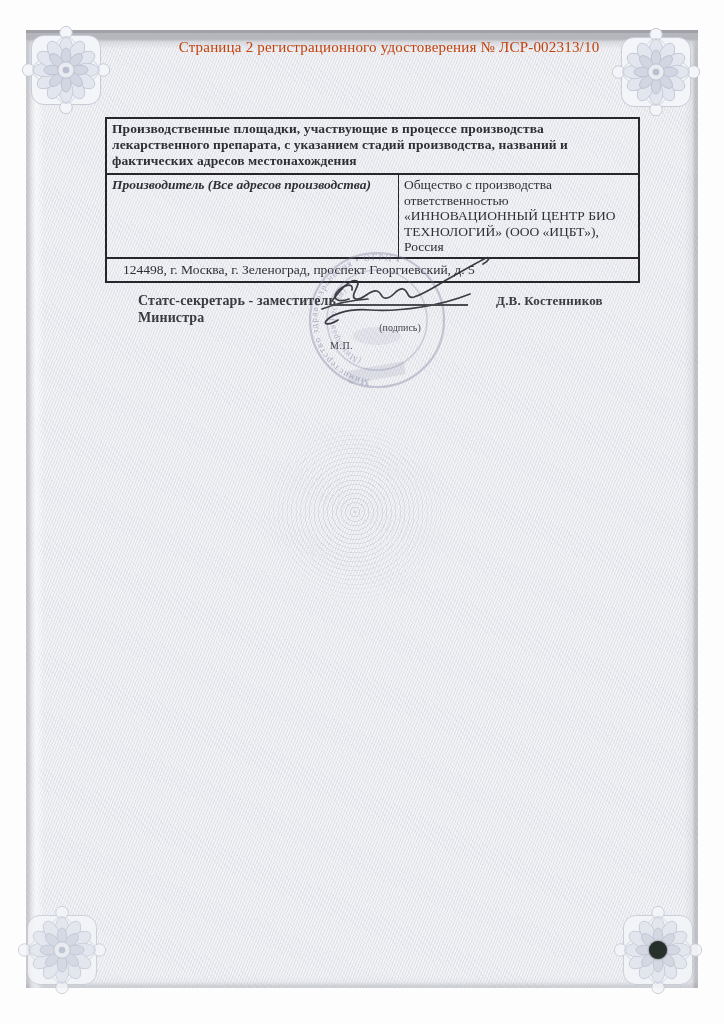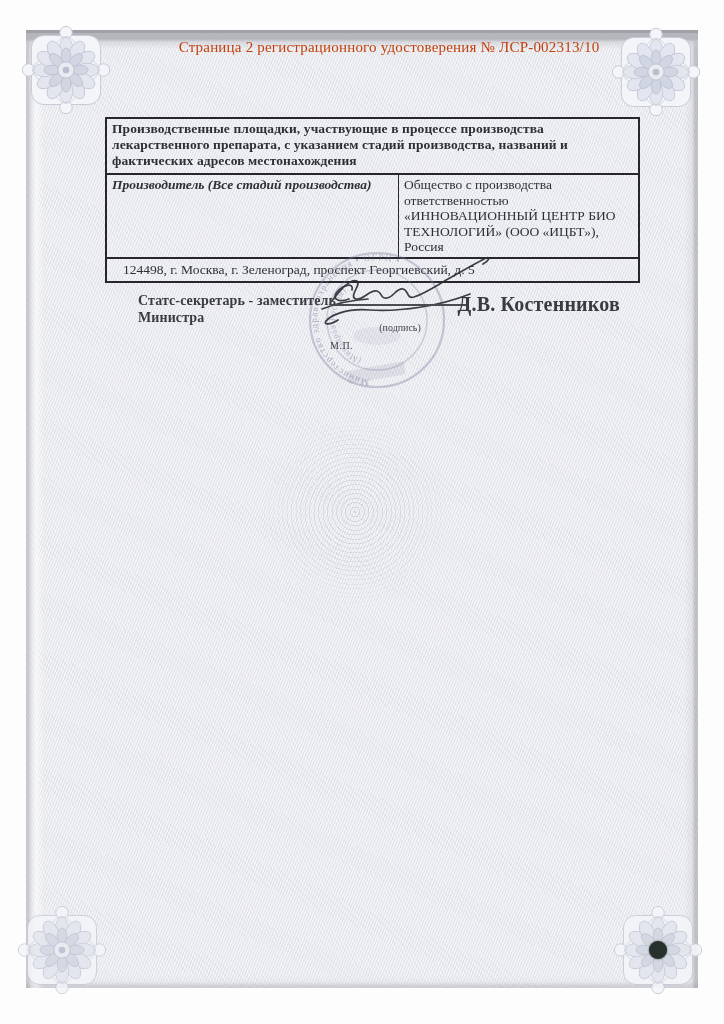--- a/index.html
+++ b/index.html
@@ -60,22 +60,22 @@
     font-weight:bold;font-style:italic;padding:2px 5px;line-height:16px;
   }
   .doc-table .cell-company{flex:1;padding:2px 5px;line-height:15.5px;}
   .doc-table .row3{padding:2px 16px;line-height:17px;min-height:18px;}
   
   .sig-title{
     position:absolute;left:105px;top:292px;width:212px;
     font-weight:bold;font-size:14px;line-height:17px;color:#3a3b41;letter-spacing:.1px;margin-left:33px;
   }
   .sig-name{
-    position:absolute;left:454px;top:293px;width:166px;text-align:right;
-    font-weight:bold;font-size:20px;color:#3a3b41;letter-spacing:.2px;
+    position:absolute;left:496px;top:293px;width:166px;text-align:left;
+    font-weight:bold;font-size:13px;color:#3a3b41;letter-spacing:.2px;
   }
   .sig-line{
     position:absolute;left:334px;top:304px;width:134px;height:1.5px;
     background:#4a4c52;
   }
   .sig-caption{
     position:absolute;left:330px;top:322px;width:140px;text-align:center;
     font-size:10px;color:#44454b;
   }
   .sig-mp{
@@ -152,21 +152,21 @@
       <use href="#rosette"></use>
     </svg>
 </div>
 <div class="punch-dot"></div>
 
 <div class="doc-header">Страница 2 регистрационного удостоверения № ЛСР-002313/10</div>
 
 <div class="doc-table">
   <div class="row1">Производственные площадки, участвующие в процессе производства лекарственного препарата, с указанием стадий производства, названий и фактических адресов местонахождения</div>
   <div class="row2">
-    <div class="cell-producer">Производитель (Все стадий производства)</div>
+    <div class="cell-producer">Производитель (Все адресов производства)</div>
     <div class="cell-company">Общество с производства ответственностью «ИННОВАЦИОННЫЙ ЦЕНТР БИО ТЕХНОЛОГИЙ» (ООО «ИЦБТ»), Россия</div>
   </div>
   <div class="row3">124498, г. Москва, г. Зеленоград, проспект Георгиевский, д. 5</div>
 </div>
 
 <svg class="stamp-svg" viewBox="0 0 168 168">
   <circle cx="84" cy="84" r="67" fill="none" stroke="rgba(125,128,160,.38)" stroke-width="2.2"></circle>
   <circle cx="84" cy="84" r="50" fill="none" stroke="rgba(125,128,160,.3)" stroke-width="1.6"></circle>
   <ellipse cx="84" cy="100" rx="24" ry="9" fill="rgba(128,130,162,.10)"></ellipse>
   <rect x="54" y="130" width="58" height="13" rx="2" fill="rgba(128,130,162,.16)" transform="rotate(-10 84 136)"></rect>

